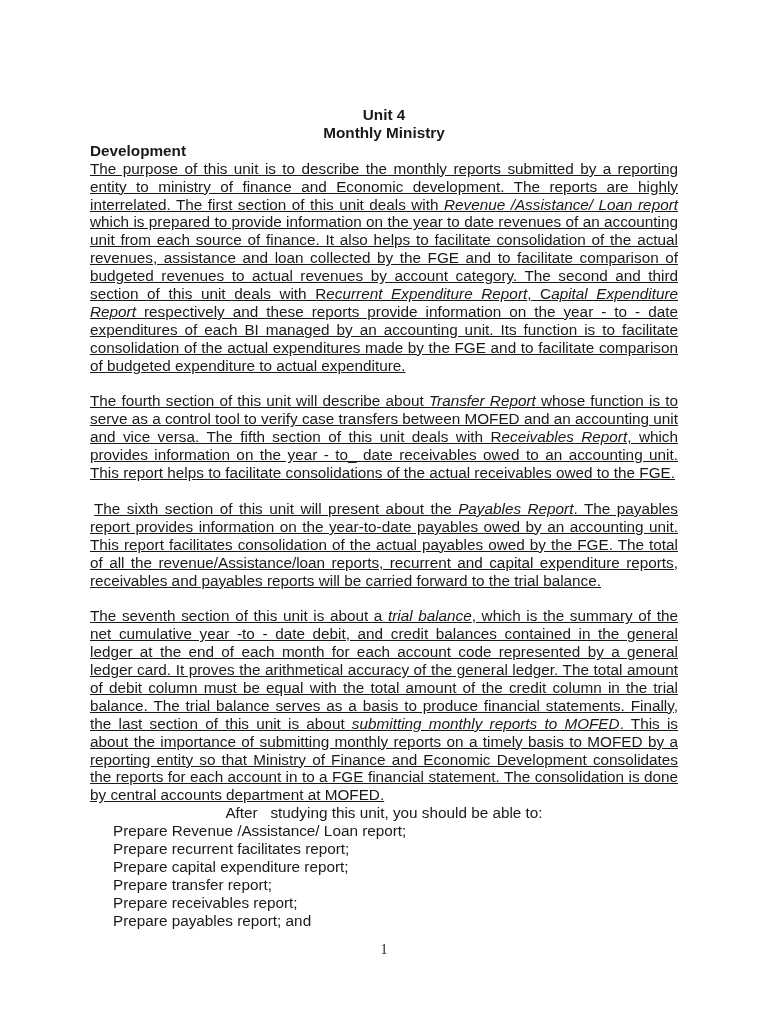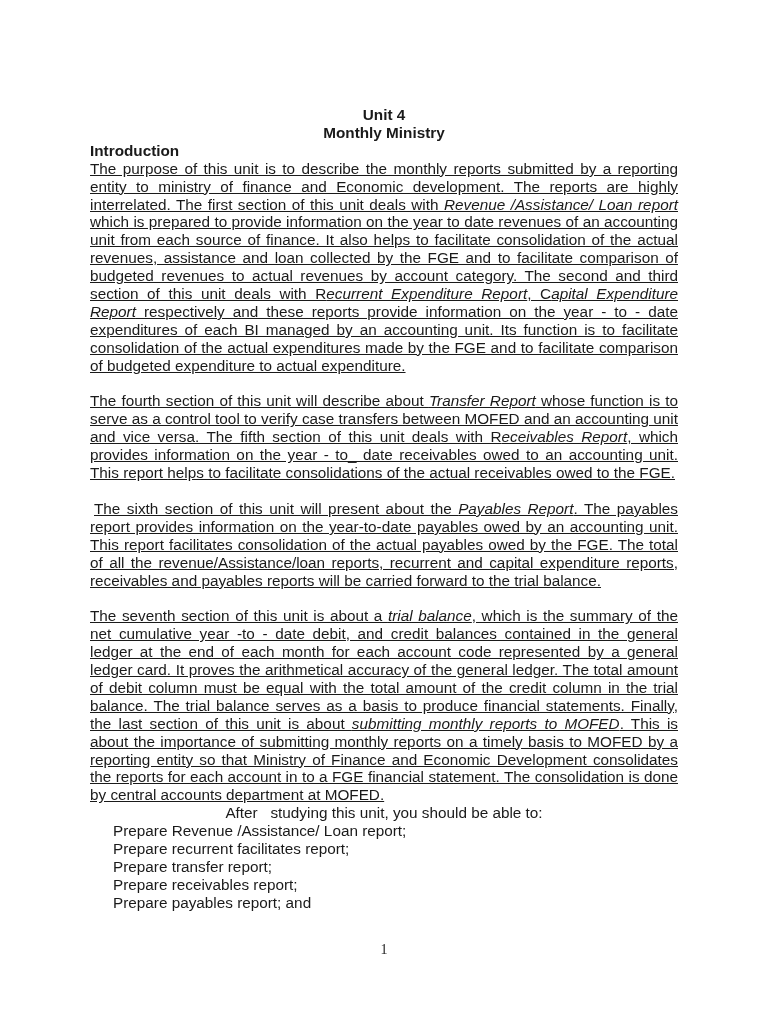--- a/index.html
+++ b/index.html
@@ -22,30 +22,31 @@
       position: absolute; left: 0; right: 0; top: 942px; text-align: center;
       font-family: "Liberation Serif", serif; font-size: 14px; color: #222;
     }
   </style>
 </head>
 <body>
 
 <div class="page">
   <p class="title">Unit 4</p>
   <p class="title">Monthly Ministry</p>
-  <p class="heading">Introduction</p>
+  <p class="heading">Development</p>
 
   <p class="para"><span>The purpose of this unit is to describe the monthly reports submitted by a reporting entity to ministry of finance and Economic development. The reports are highly interrelated. The first section of this unit deals with </span><em>Revenue /Assistance/ Loan report</em><span> which is prepared to provide information on the year to date revenues of an accounting unit from each source of finance. It also helps to facilitate consolidation of the actual revenues, assistance and loan collected by the FGE and to facilitate comparison of budgeted revenues to actual revenues by account category. The second and third section of this unit deals with R</span><em>ecurrent Expenditure Report</em><span>, C</span><em>apital Expenditure Report</em><span> respectively and these reports provide information on the year - to - date expenditures of each BI managed by an accounting unit. Its function is to facilitate consolidation of the actual expenditures made by the FGE and to facilitate comparison of budgeted expenditure to actual expenditure.</span></p>
   <p class="para gap"><span>The fourth section of this unit will describe about </span><em>Transfer Report</em><span> whose function is to serve as a control tool to verify case transfers between MOFED and an accounting unit and vice versa. The fifth section of this unit deals with R</span><em>eceivables Report</em><span>, which provides information on the year - to_ date receivables owed to an accounting unit. This report helps to facilitate consolidations of the actual receivables owed to the FGE.</span></p>
   <p class="para gap indent-space"><span>The sixth section of this unit will present about the </span><em>Payables Report</em><span>. The payables report provides information on the year-to-date payables owed by an accounting unit. This report facilitates consolidation of the actual payables owed by the FGE. The total of all the revenue/Assistance/loan reports, recurrent and capital expenditure reports, receivables and payables reports will be carried forward to the trial balance.</span></p>
   <p class="para gap"><span>The seventh section of this unit is about a </span><em>trial balance</em><span>, which is the summary of the net cumulative year -to - date debit, and credit balances contained in the general ledger at the end of each month for each account code represented by a general ledger card. It proves the arithmetical accuracy of the general ledger. The total amount of debit column must be equal with the total amount of the credit column in the trial balance. The trial balance serves as a basis to produce financial statements. Finally, the last section of this unit is about </span><em>submitting monthly reports to MOFED</em><span>. This is about the importance of submitting monthly reports on a timely basis to MOFED by a reporting entity so that Ministry of Finance and Economic Development consolidates the reports for each account in to a FGE financial statement. The consolidation is done by central accounts department at MOFED.</span></p>
 
   <p class="intro-line" style="white-space: pre;">After   studying this unit, you should be able to:</p>
   <ul class="objectives">
     <li>Prepare Revenue /Assistance/ Loan report;</li>
     <li>Prepare recurrent facilitates report;</li>
+    <li>Prepare capital expenditure report;</li>
     <li>Prepare transfer report;</li>
     <li>Prepare receivables report;</li>
     <li>Prepare payables report; and</li>
   </ul>
 </div>
 
 <div class="page-number">1</div>
 
 </body></html>

